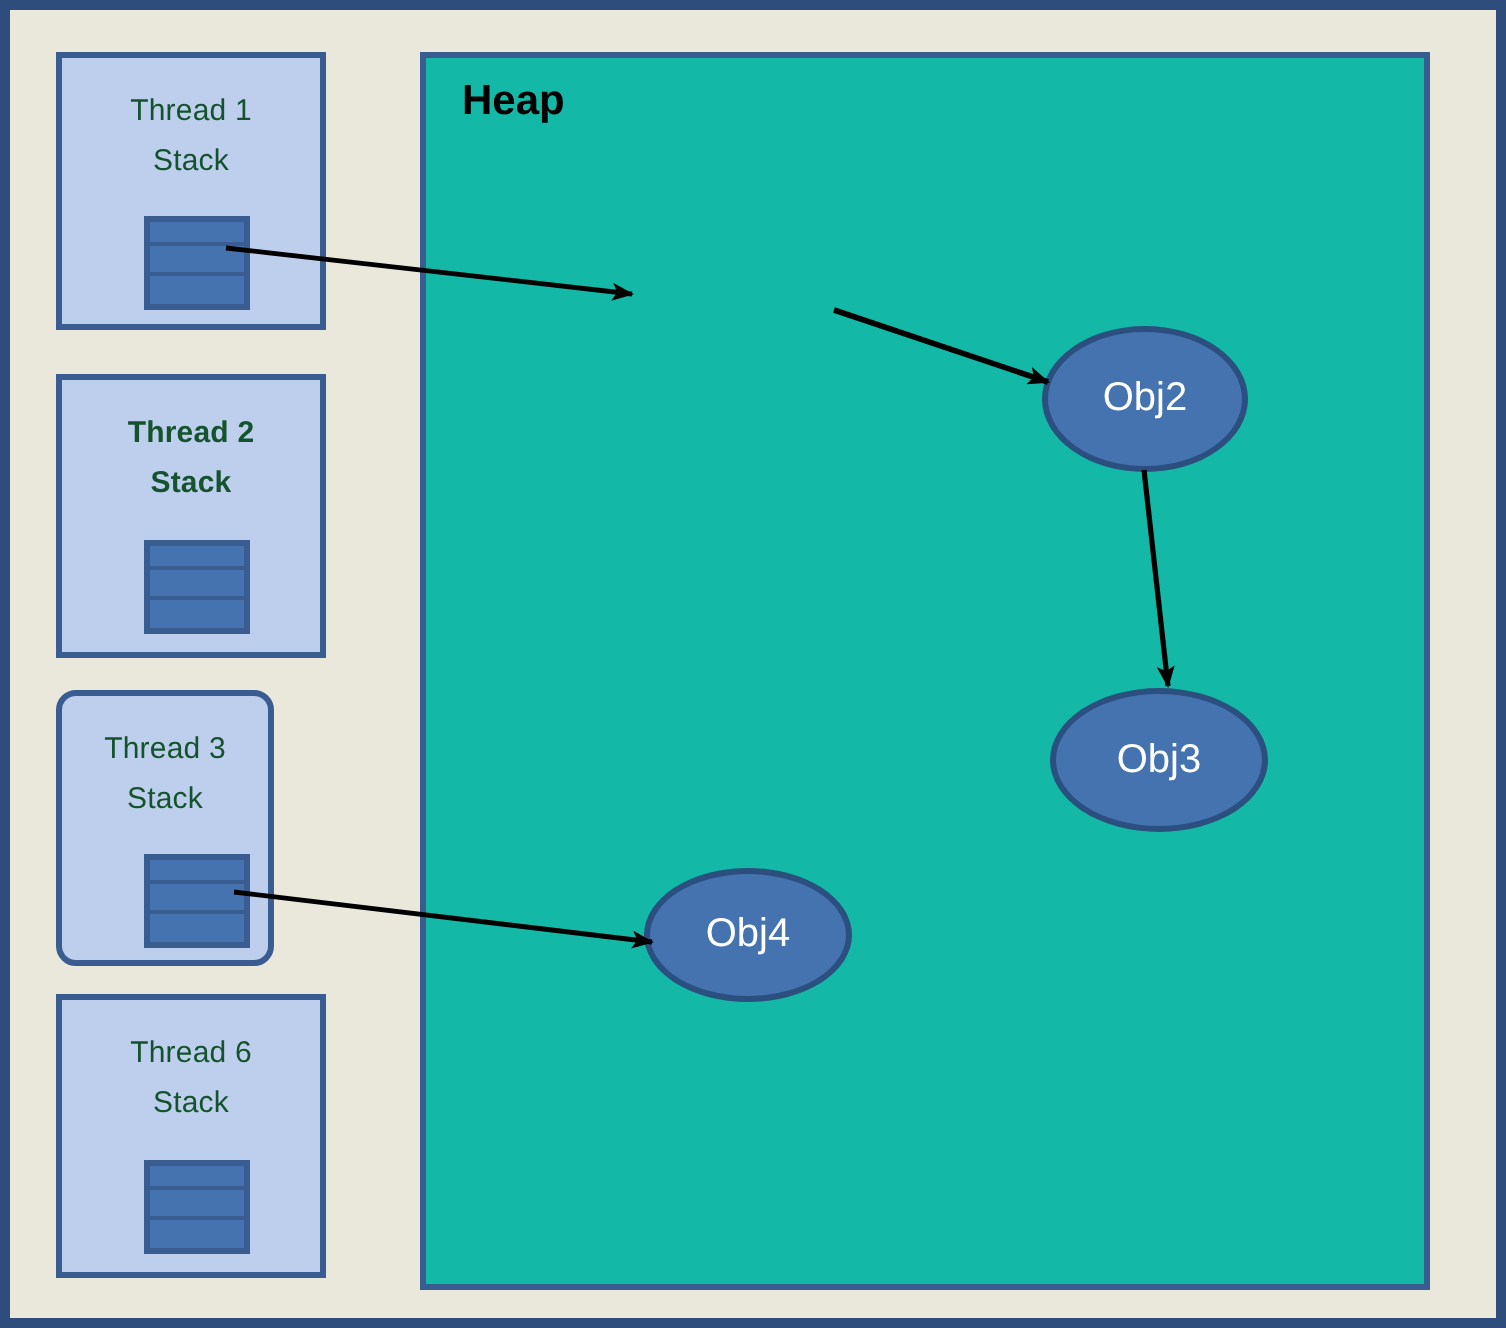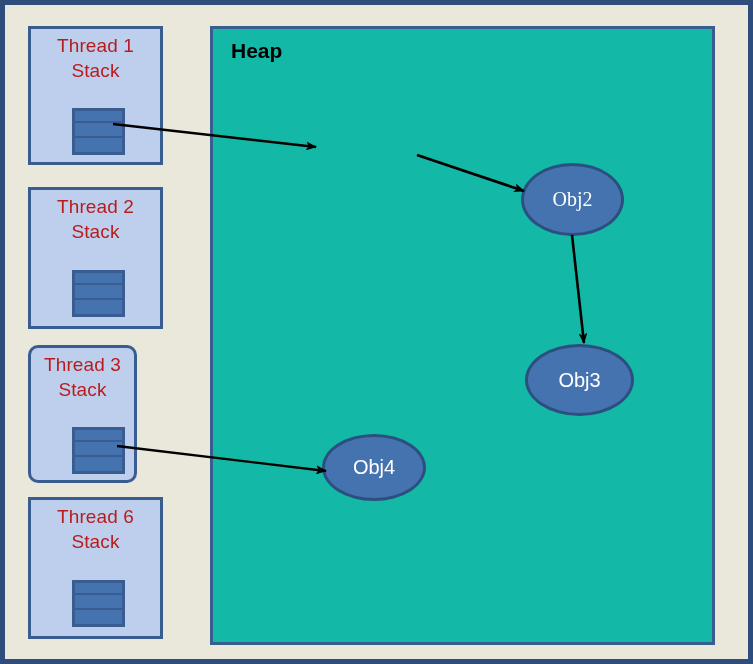--- a/index.html
+++ b/index.html
@@ -22,25 +22,25 @@
   .thread-box {
     position: absolute;
     background: #bdcfed;
     border: 3px solid #3a5d91;
     box-sizing: border-box;
     display: flex;
     flex-direction: column;
     align-items: center;
   }
   .thread-label {
-    font-size: 19px;
+    font-size: 15px;
     line-height: 25px;
-    color: #b91c1c;
+    color: #14532d;
     text-align: center;
-    margin-top: 4px;
+    margin-top: 14px;
     letter-spacing: 0.1px;
     white-space: pre-line;
   }
   .stack-icon {
     position: absolute;
     width: 53px;
     height: 47px;
     background: #4573b0;
     border: 3px solid #3a5d91;
     box-sizing: border-box;
@@ -106,21 +106,21 @@
   <div class="thread-box" style="left:23px; top:21px; width:135px; height:139px;">
     <div class="thread-label">Thread 1
 Stack</div>
     <div class="stack-icon" style="left:41px; top:79px;">
       <div class="stack-seg"></div>
       <div class="stack-seg"></div>
       <div class="stack-seg"></div>
     </div>
   </div>
 
-  <div class="thread-box" style="left:23px; top:182px; width:135px; height:142px;">
+  <div class="thread-box" style="left:23px; top:182px; width:135px; height:142px;font-weight:bold;">
     <div class="thread-label">Thread 2
 Stack</div>
     <div class="stack-icon" style="left:41px; top:80px;">
       <div class="stack-seg"></div>
       <div class="stack-seg"></div>
       <div class="stack-seg"></div>
     </div>
   </div>
 
   <div class="thread-box" style="left:23px; top:340px; width:109px; height:138px;border-radius:10px;">
@@ -136,21 +136,21 @@
   <div class="thread-box" style="left:23px; top:492px; width:135px; height:142px;">
     <div class="thread-label">Thread 6
 Stack</div>
     <div class="stack-icon" style="left:41px; top:80px;">
       <div class="stack-seg"></div>
       <div class="stack-seg"></div>
       <div class="stack-seg"></div>
     </div>
   </div>
 
-  <div class="obj-node" style="left:516px; top:158px; width:103px; height:73px;font-family:Liberation Serif, serif;">
+  <div class="obj-node" style="left:516px; top:158px; width:103px; height:73px;">
     <span>Obj2</span>
   </div>
   <div class="obj-node" style="left:520px; top:339px; width:109px; height:72px;">
     <span>Obj3</span>
   </div>
   <div class="obj-node" style="left:317px; top:429px; width:104px; height:67px;align-items:center;">
     <span>Obj4</span>
   </div>
 
   <svg id="arrows" viewBox="0 0 753 664">

